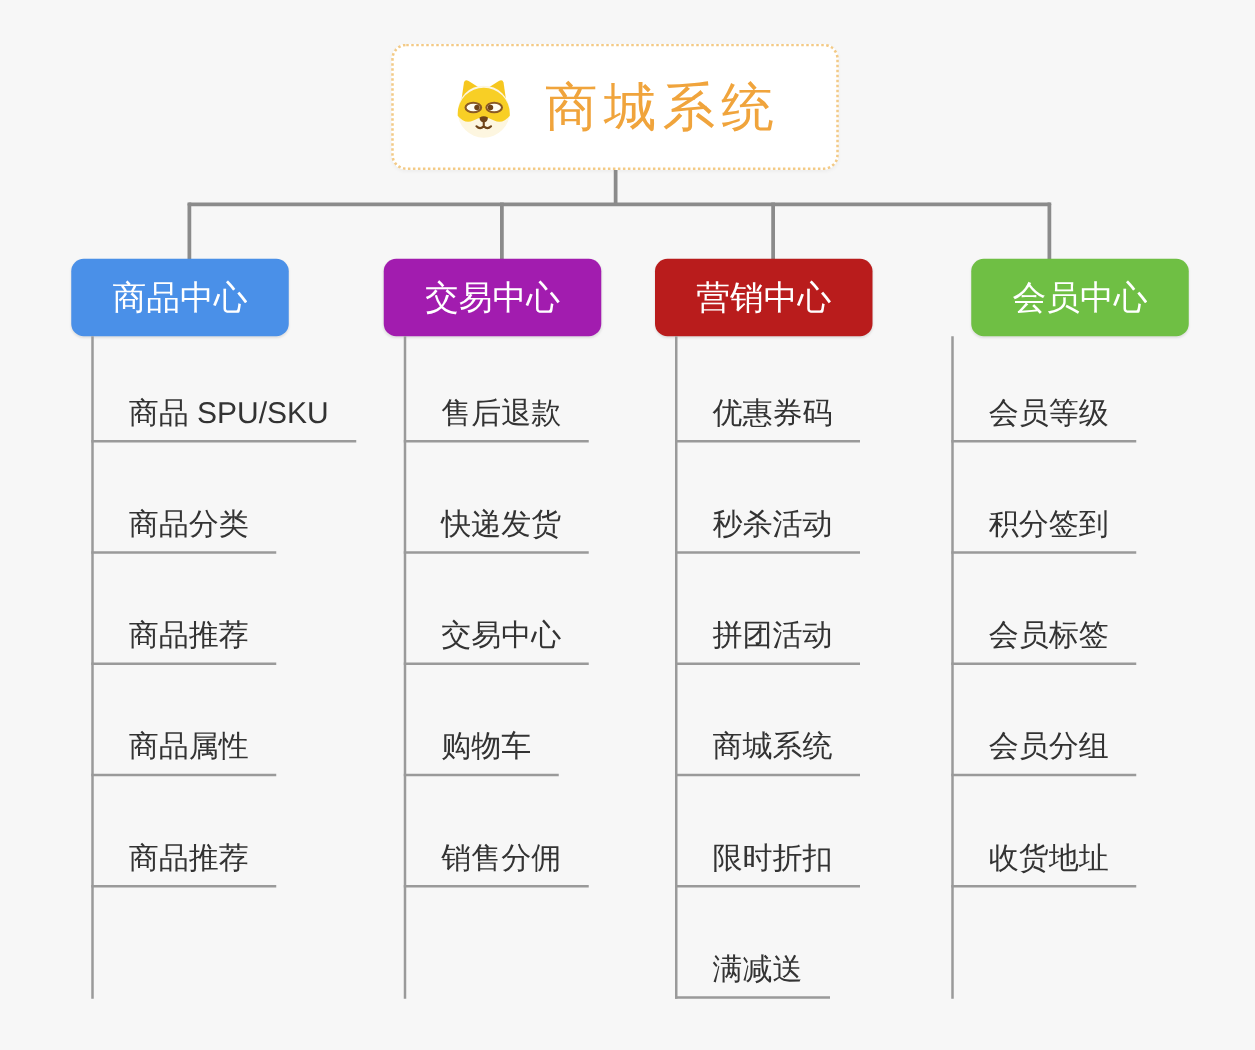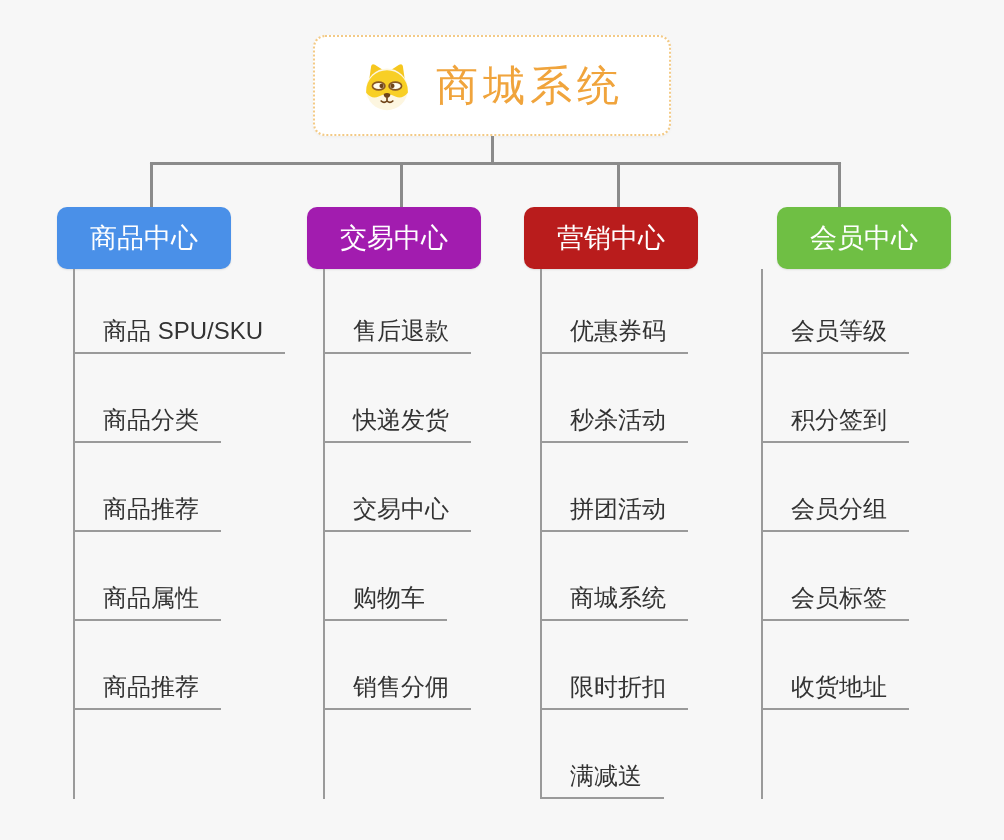--- a/index.html
+++ b/index.html
@@ -187,25 +187,25 @@
         </div>
         <div class="spine"></div>
         <div class="items">
           <div class="item">
             <span>会员等级</span>
           </div>
           <div class="item">
             <span>积分签到</span>
           </div>
           <div class="item">
+            <span>会员标签</span>
+          </div>
+          <div class="item">
             <span>会员分组</span>
           </div>
           <div class="item">
-            <span>会员标签</span>
-          </div>
-          <div class="item">
             <span>收货地址</span>
           </div>
         </div>
       </div>
     </div>
 
 </div>
 
 </body></html>

